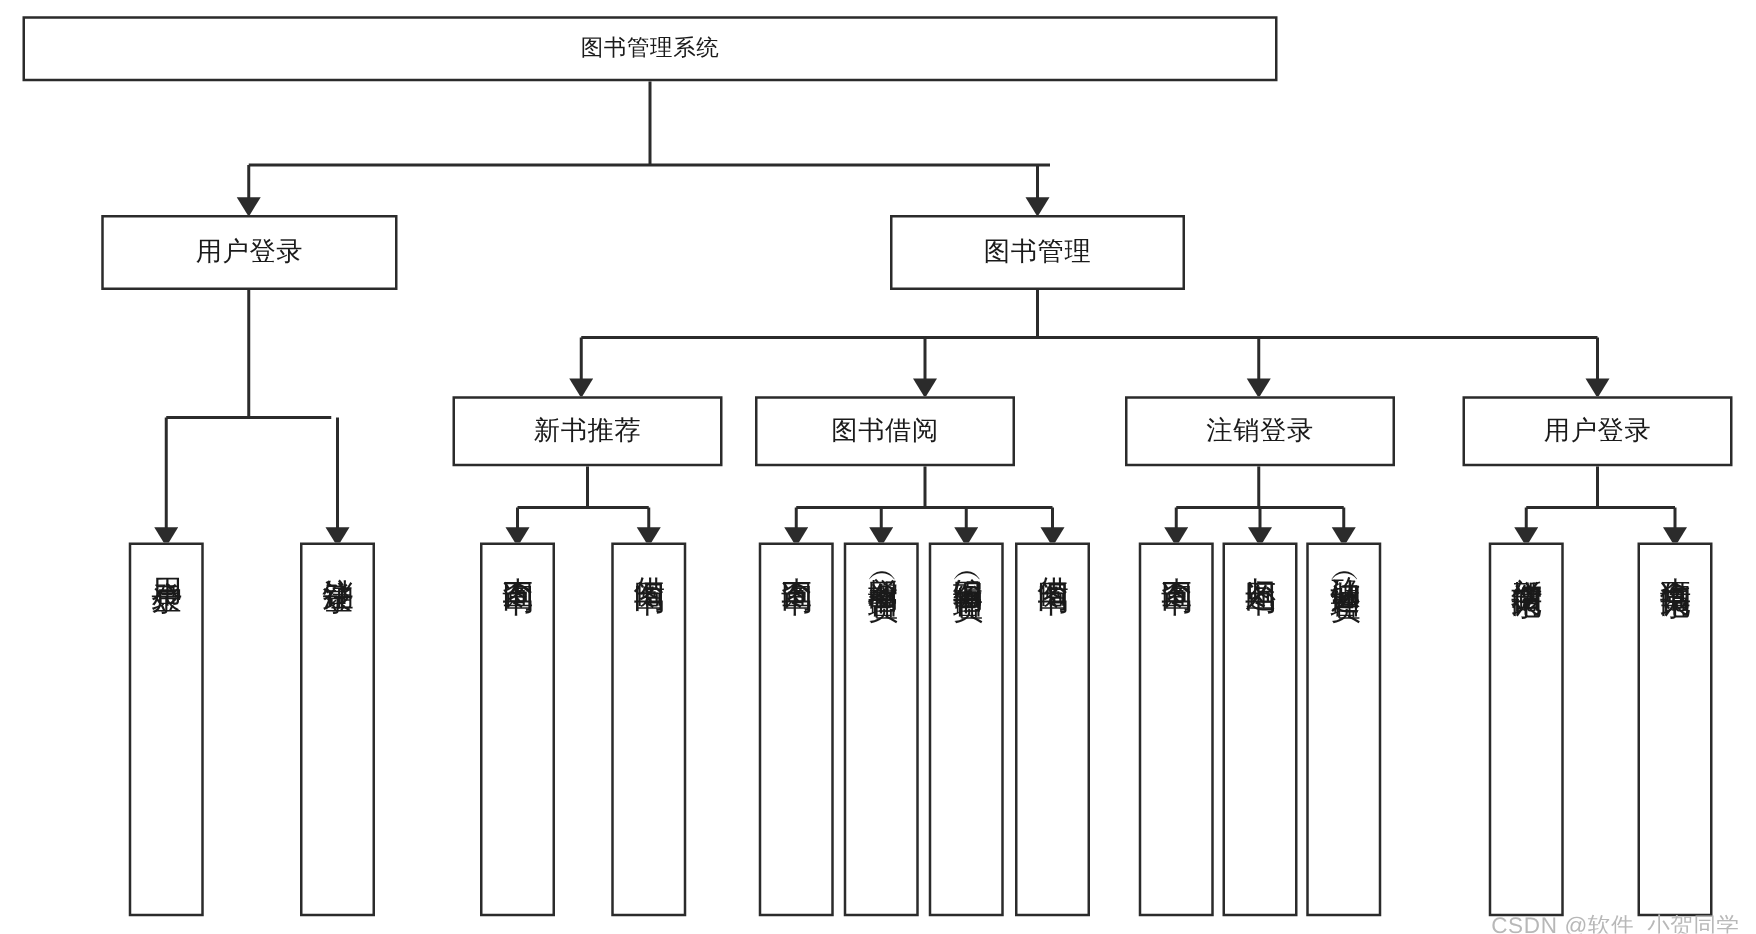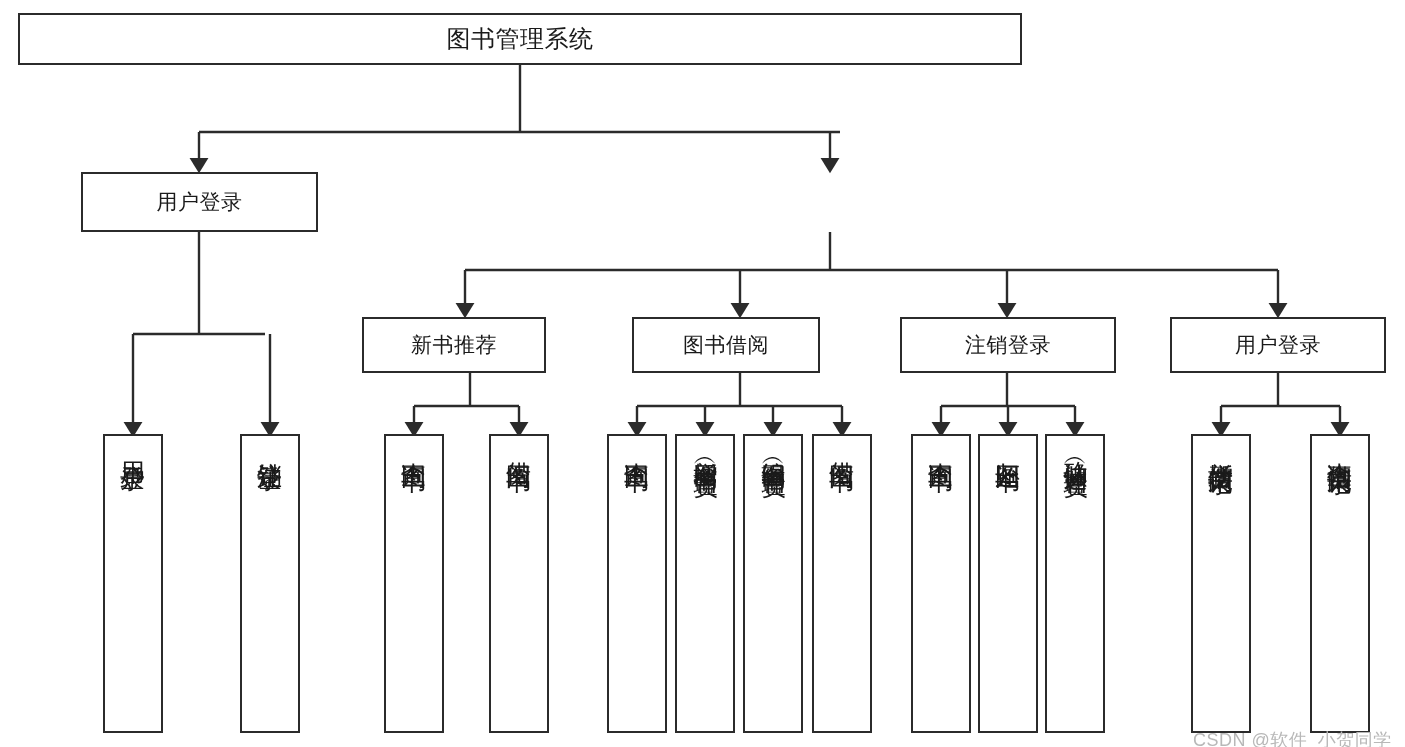--- a/index.html
+++ b/index.html
@@ -39,21 +39,21 @@
     display: block;
     text-align: center;
     line-height: 1.18;
     letter-spacing: 0.5px;
     white-space: nowrap;
   }
   .node.h .lbl {
     font-size: 21px;
   }
   .node.root .lbl {
-    font-size: 24px;
+    font-size: 18px;
   }
   .node.v {
     align-items: flex-start;
     justify-content: center;
     padding-top: 6px;
   }
   .node.v .lbl {
     writing-mode: vertical-rl;
     text-orientation: upright;
     font-size: 25px;
@@ -129,25 +129,28 @@
     </g>
   </svg>
 
   <div class="node root h" style="left:18px; top:13px; width:1004px; height:52px;">
     <span class="lbl">图书管理系统</span>
   </div>
 
   <div class="node h" style="left:81px; top:172px; width:237px; height:60px;">
     <span class="lbl">用户登录</span>
   </div>
-
-  <div class="node h" style="left:362px; top:317px; width:184px; height:56px;">
+  <div class="node h" style="left:712px; top:172px; width:236px; height:60px;">
+    <span class="lbl">图书管理</span>
+  </div>
+
+  <div class="node h" style="left:362px; top:317px; width:216px; height:56px;">
     <span class="lbl">新书推荐</span>
   </div>
-  <div class="node h" style="left:632px; top:317px; width:188px; height:56px;justify-content:center;">
+  <div class="node h" style="left:604px; top:317px; width:208px; height:56px;justify-content:center;">
     <span class="lbl">图书借阅</span>
   </div>
   <div class="node h" style="left:900px; top:317px; width:216px; height:56px;">
     <span class="lbl">注销登录</span>
   </div>
   <div class="node h" style="left:1170px; top:317px; width:216px; height:56px;">
     <span class="lbl">用户登录</span>
   </div>
 
   <div class="node v" style="left:103px; top:434px; width:60px; height:299px;">

